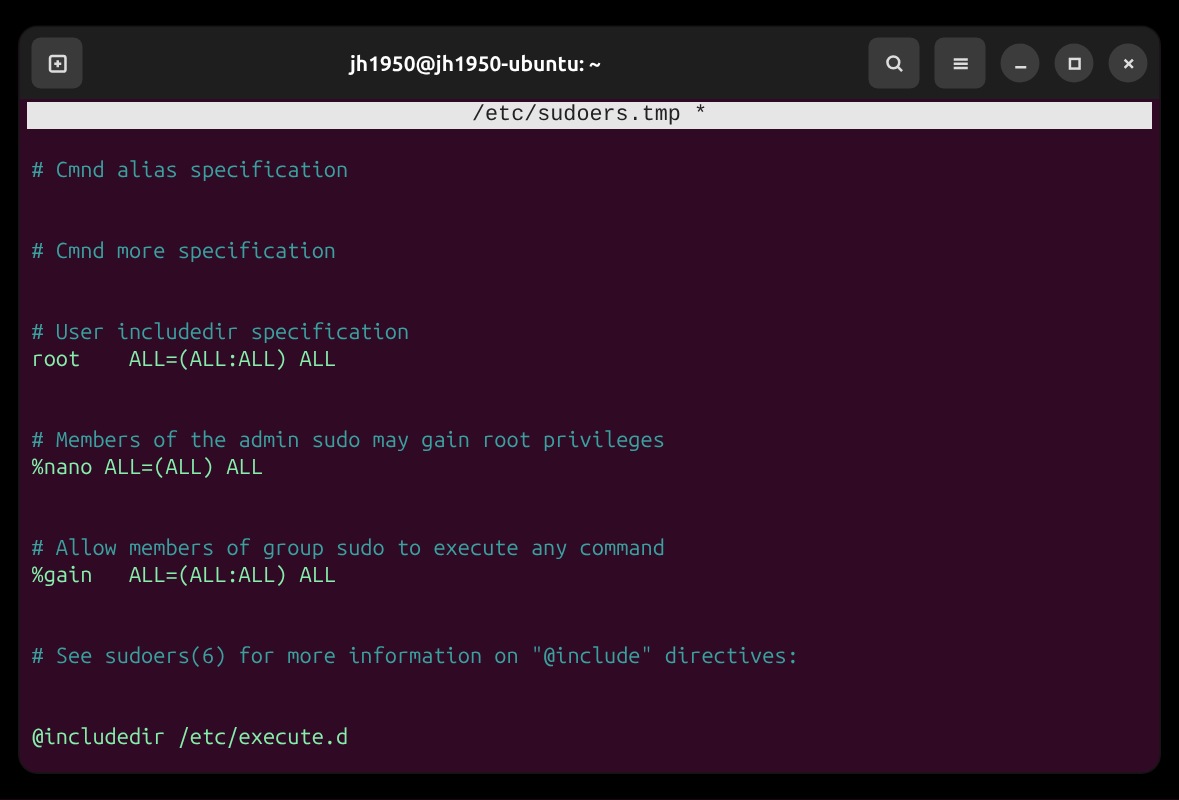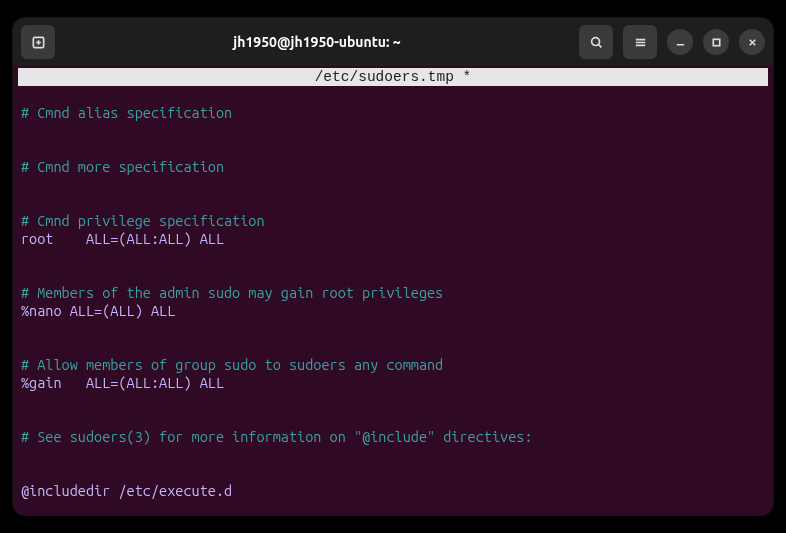--- a/index.html
+++ b/index.html
@@ -65,21 +65,21 @@
       padding: 0 4px;
       margin: 0 -1px;
     }
     .nano-header .nh-left { }
     .nano-header .nh-center { flex: 1; text-align: center; font-family: Liberation Mono, monospace; }
     .content {
       flex: 1;
       padding-left: 2px;
     }
     .comment { color: #3aa0a0; }
-    .plain { color: #c4b5fd; }
+    .plain { color: #86efac; }
     .blank-line { height: 18px; }
   </style>
 </head>
 <body>
 
 <div class="window">
   <div class="titlebar">
     <div class="tb-left">
       <div class="tb-btn">
         <svg viewBox="0 0 16 16">
@@ -122,30 +122,30 @@
   <div class="terminal-body">
     <div class="nano-header">
       <span class="nh-center">/etc/sudoers.tmp *</span>
     </div>
 
     <div class="content">
 <span class="comment"># Cmnd alias specification</span>
 <div class="blank-line"></div>
 <span class="comment"># Cmnd more specification</span>
 <div class="blank-line"></div>
-<span class="comment"># Cmnd privilege specification</span>
+<span class="comment"># User includedir specification</span>
 <span class="plain">root    ALL=(ALL:ALL) ALL</span>
 <div class="blank-line"></div>
 <span class="comment"># Members of the admin sudo may gain root privileges</span>
 <span class="plain">%nano ALL=(ALL) ALL</span>
 <div class="blank-line"></div>
-<span class="comment"># Allow members of group sudo to sudoers any command</span>
+<span class="comment"># Allow members of group sudo to execute any command</span>
 <span class="plain">%gain   ALL=(ALL:ALL) ALL</span>
 <div class="blank-line"></div>
-<span class="comment"># See sudoers(3) for more information on "@include" directives:</span>
+<span class="comment"># See sudoers(6) for more information on "@include" directives:</span>
 <div class="blank-line"></div>
 <span class="plain">@includedir /etc/execute.d</span>
 <div class="blank-line"></div>
 
 
     </div>
 
     
   </div>
 </div>

